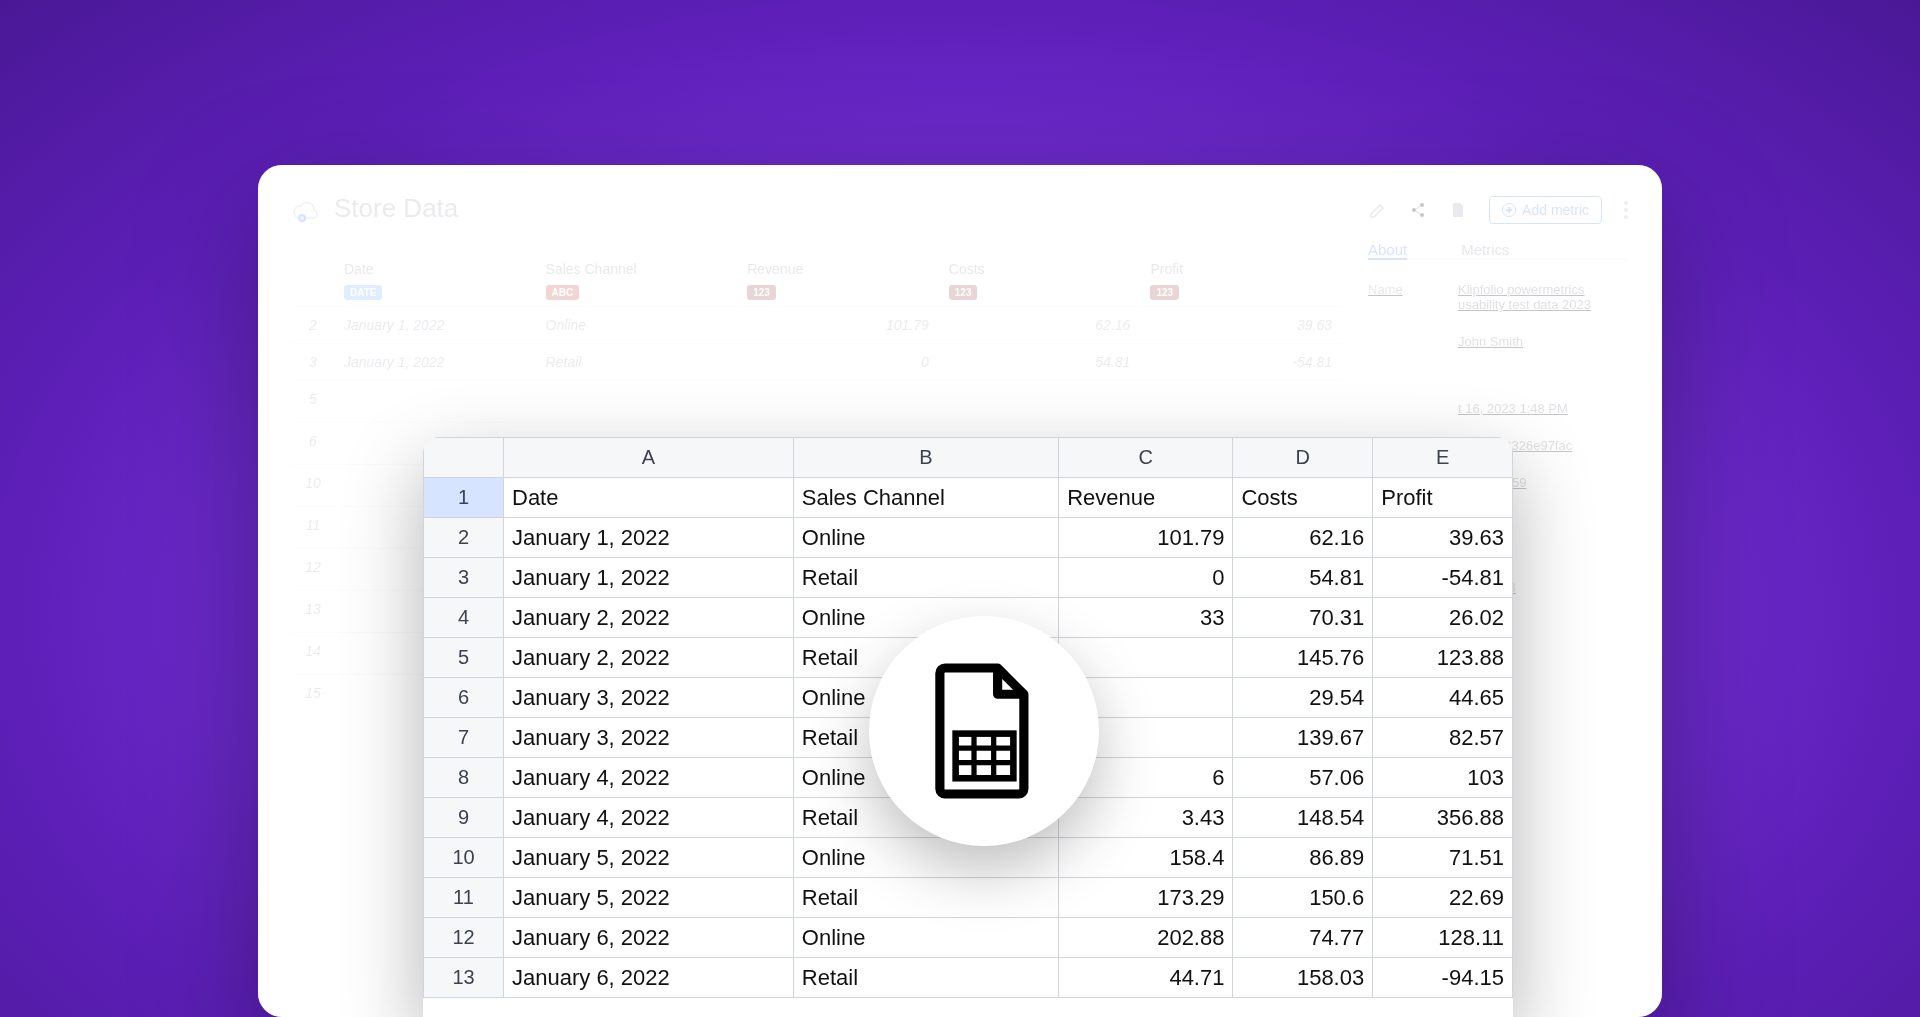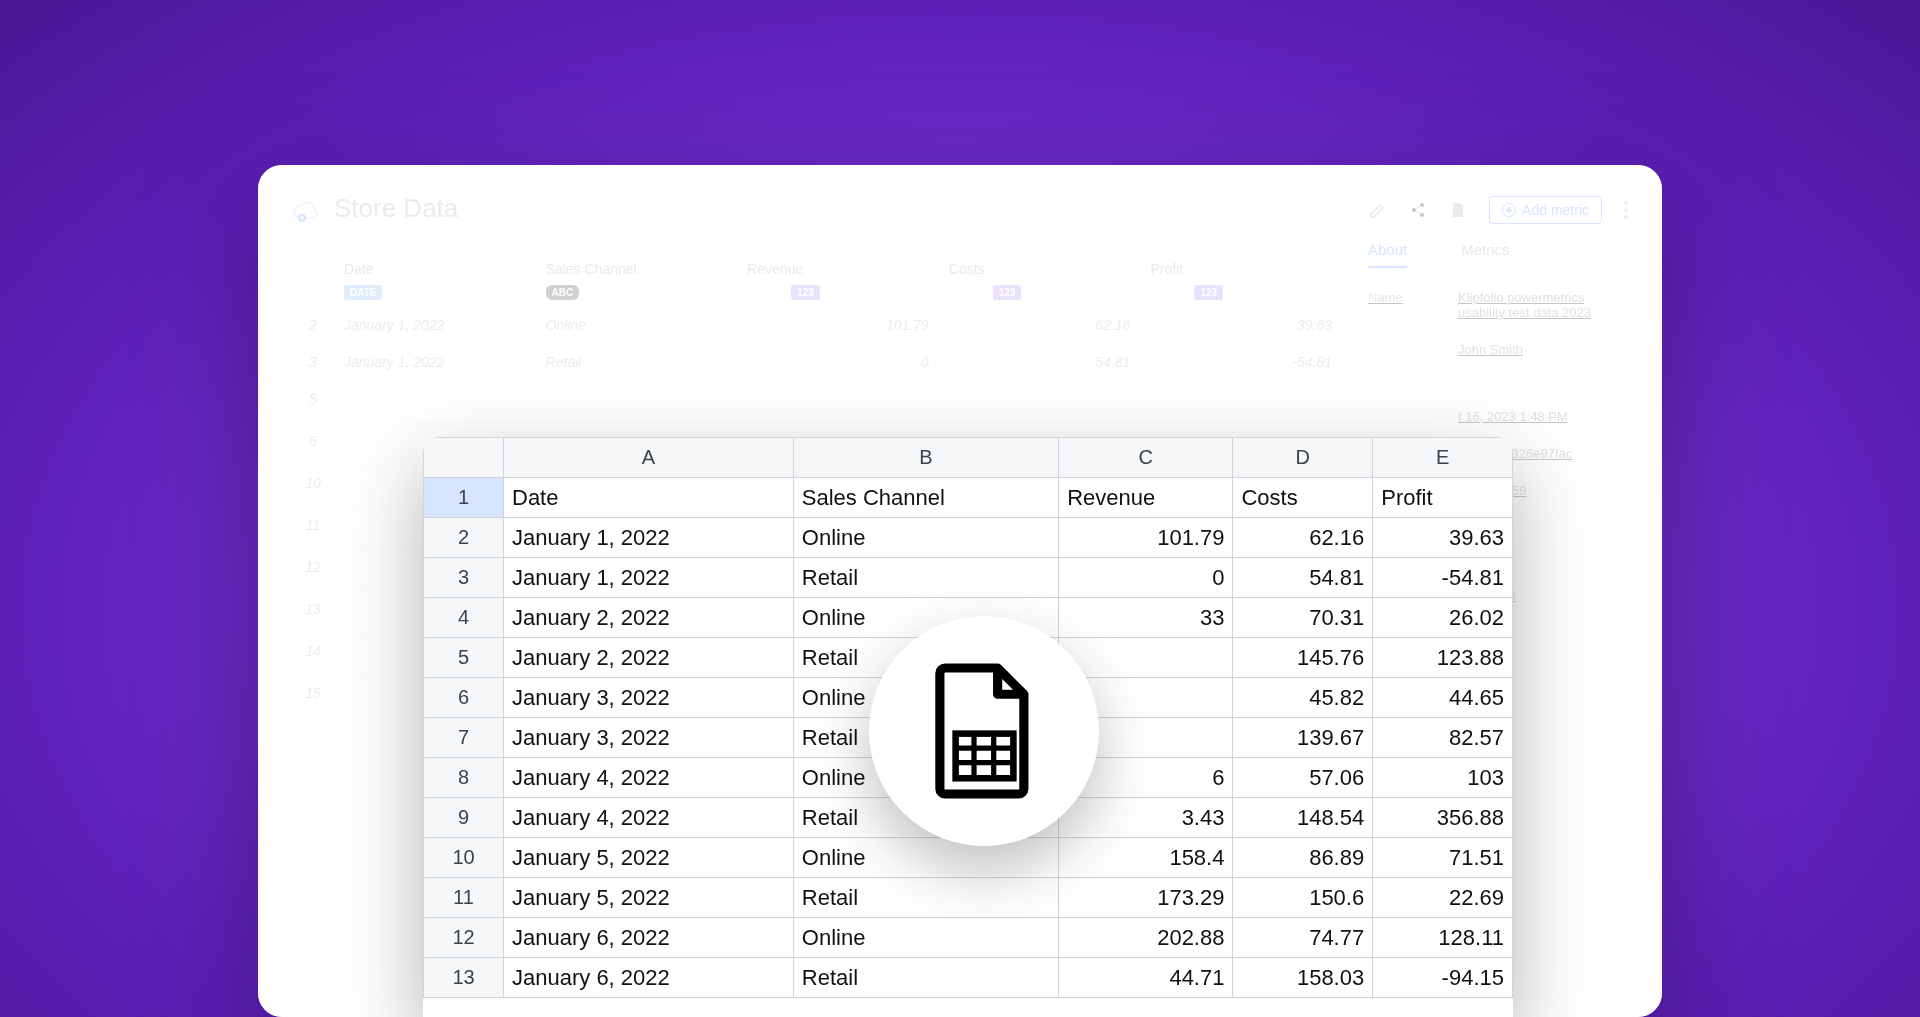--- a/index.html
+++ b/index.html
@@ -28,36 +28,36 @@
 .add-metric-btn .plus-circ{width:14px;height:14px;border:1.5px solid #4f7fff;border-radius:50%;position:relative;}
 .add-metric-btn .plus-circ::before,.add-metric-btn .plus-circ::after{content:"";position:absolute;background:#4f7fff;}
 .add-metric-btn .plus-circ::before{left:3px;right:3px;top:50%;height:1.5px;transform:translateY(-50%);}
 .add-metric-btn .plus-circ::after{top:3px;bottom:3px;left:50%;width:1.5px;transform:translateX(-50%);}
 .kebab{display:flex;flex-direction:column;gap:3px;}
 .kebab span{width:4px;height:4px;border-radius:50%;background:#a9b1c0;}
 
 
 .side-tabs{position:absolute;right:34px;top:76px;width:260px;opacity:.55;}
 .tabbar{display:flex;gap:54px;font-size:15px;color:#8a93a4;border-bottom:1px solid #e6e9ef;margin-bottom:22px;}
-.tabbar .tab{padding-bottom:8px;}
+.tabbar .tab{padding-bottom:0;}
 .tabbar .tab.active{color:#4f7fff;border-bottom:2px solid #4f7fff;margin-bottom:-1px;}
 .meta-row{display:flex;gap:22px;font-size:13px;margin-bottom:22px;text-decoration:underline;}
 .meta-row .k{width:68px;color:#8a93a4;}
 .meta-row .v{color:#6b7383;flex:1;}
 
 
 .back-table{position:absolute;left:34px;top:90px;right:320px;opacity:.45;font-size:14px;color:#7b8394;}
 .bt-head{display:flex;}
 .bt-col{flex:1;padding:6px 10px;}
 .bt-col.small{flex:0 0 42px;text-align:center;color:#9aa3b2;}
 .bt-hcell .lab{font-size:14px;color:#7b8394;margin-bottom:6px;}
 .tag{display:inline-block;font-size:10px;font-weight:700;color:#fff;border-radius:3px;padding:2px 6px;}
 .tag.date{background:#4f9dff;}
-.tag.abc{background:#000000;border-radius:6px;}
-.tag.num{background:#8b5cf6;margin-left:44px;}
+.tag.abc{background:#b91c1c;}
+.tag.num{background:#7f1d1d;}
 .bt-row{display:flex;border-top:1px solid #eef0f5;}
 .bt-cell{flex:1;padding:10px;font-style:italic;color:#8a93a4;}
 .bt-cell.idx{flex:0 0 42px;text-align:center;font-style:italic;}
 .bt-cell.num{text-align:right;}
 .empty-rows .bt-row{height:42px;}
 
 
 .sheet{
   position:absolute;left:423px;top:437px;width:1090px;height:580px;
   background:#fff;border-radius:16px 16px 0 0;overflow:hidden;
@@ -299,21 +299,21 @@
           <td class="l">Retail</td>
           <td class="r"></td>
           <td class="r">145.76</td>
           <td class="r">123.88</td>
         </tr>
         <tr>
           <th>6</th>
           <td class="l">January 3, 2022</td>
           <td class="l">Online</td>
           <td class="r"></td>
-          <td class="r">45.82</td>
+          <td class="r">29.54</td>
           <td class="r">44.65</td>
         </tr>
         <tr>
           <th>7</th>
           <td class="l">January 3, 2022</td>
           <td class="l">Retail</td>
           <td class="r"></td>
           <td class="r">139.67</td>
           <td class="r">82.57</td>
         </tr>

